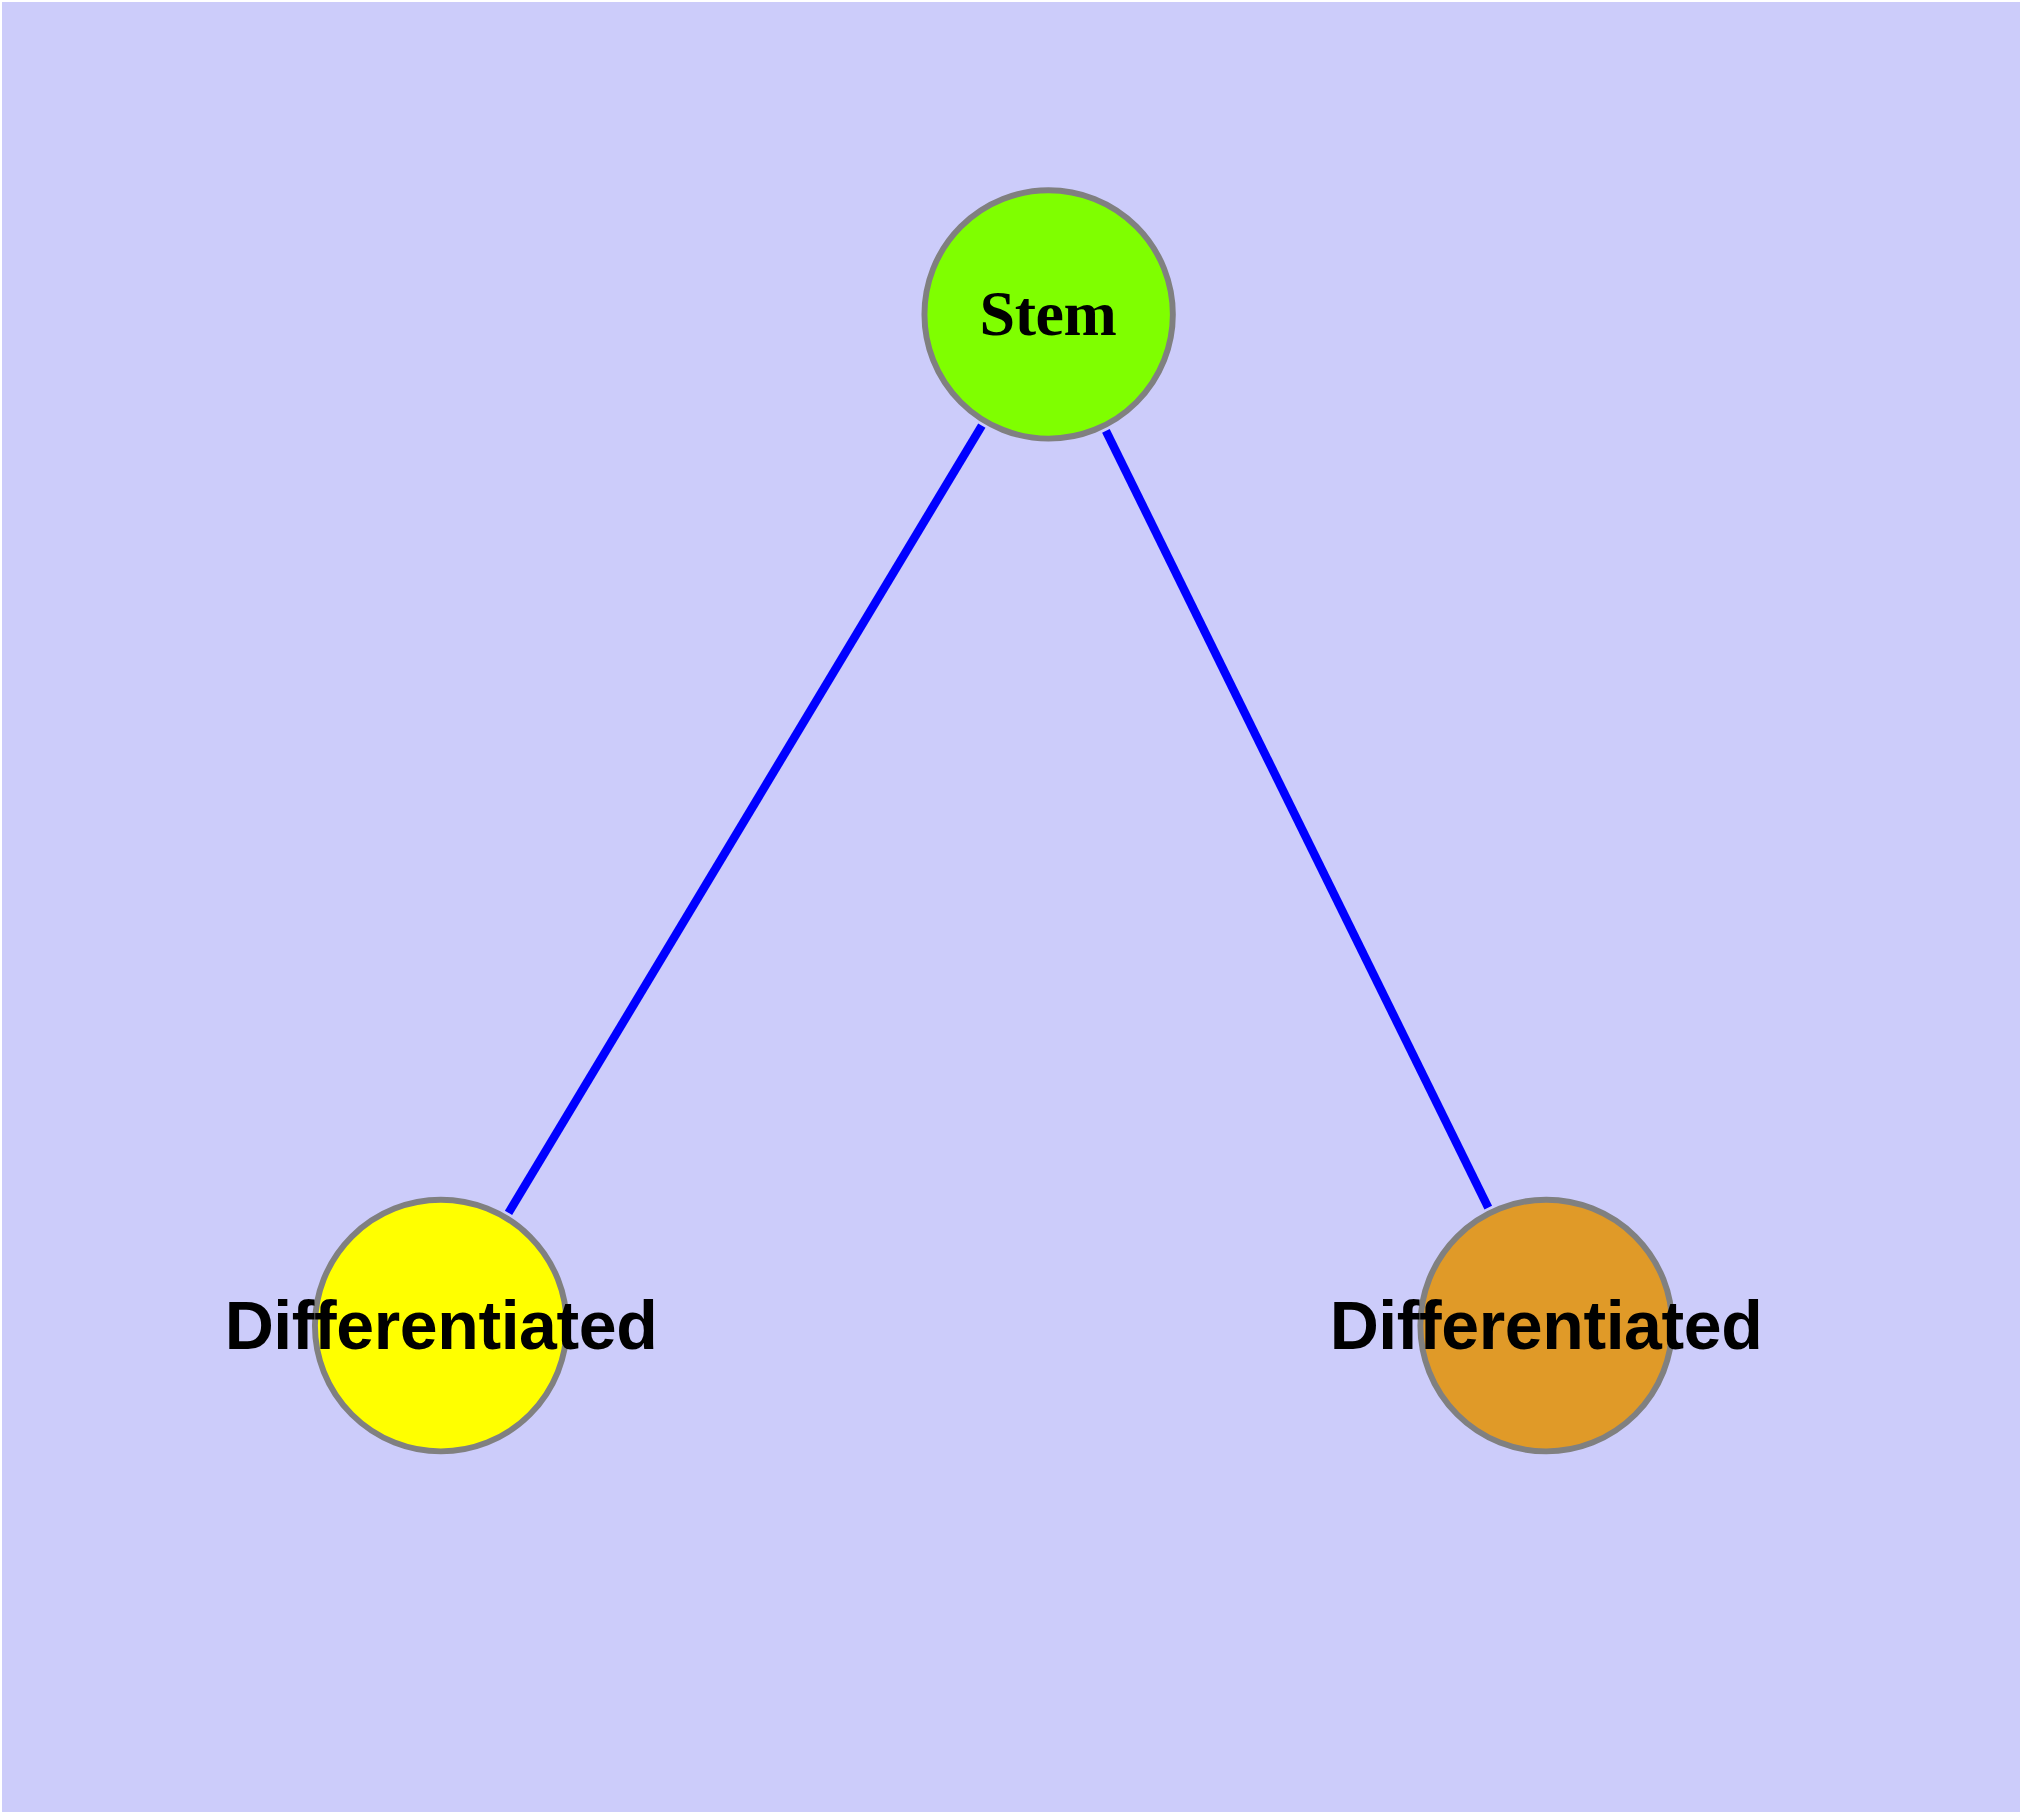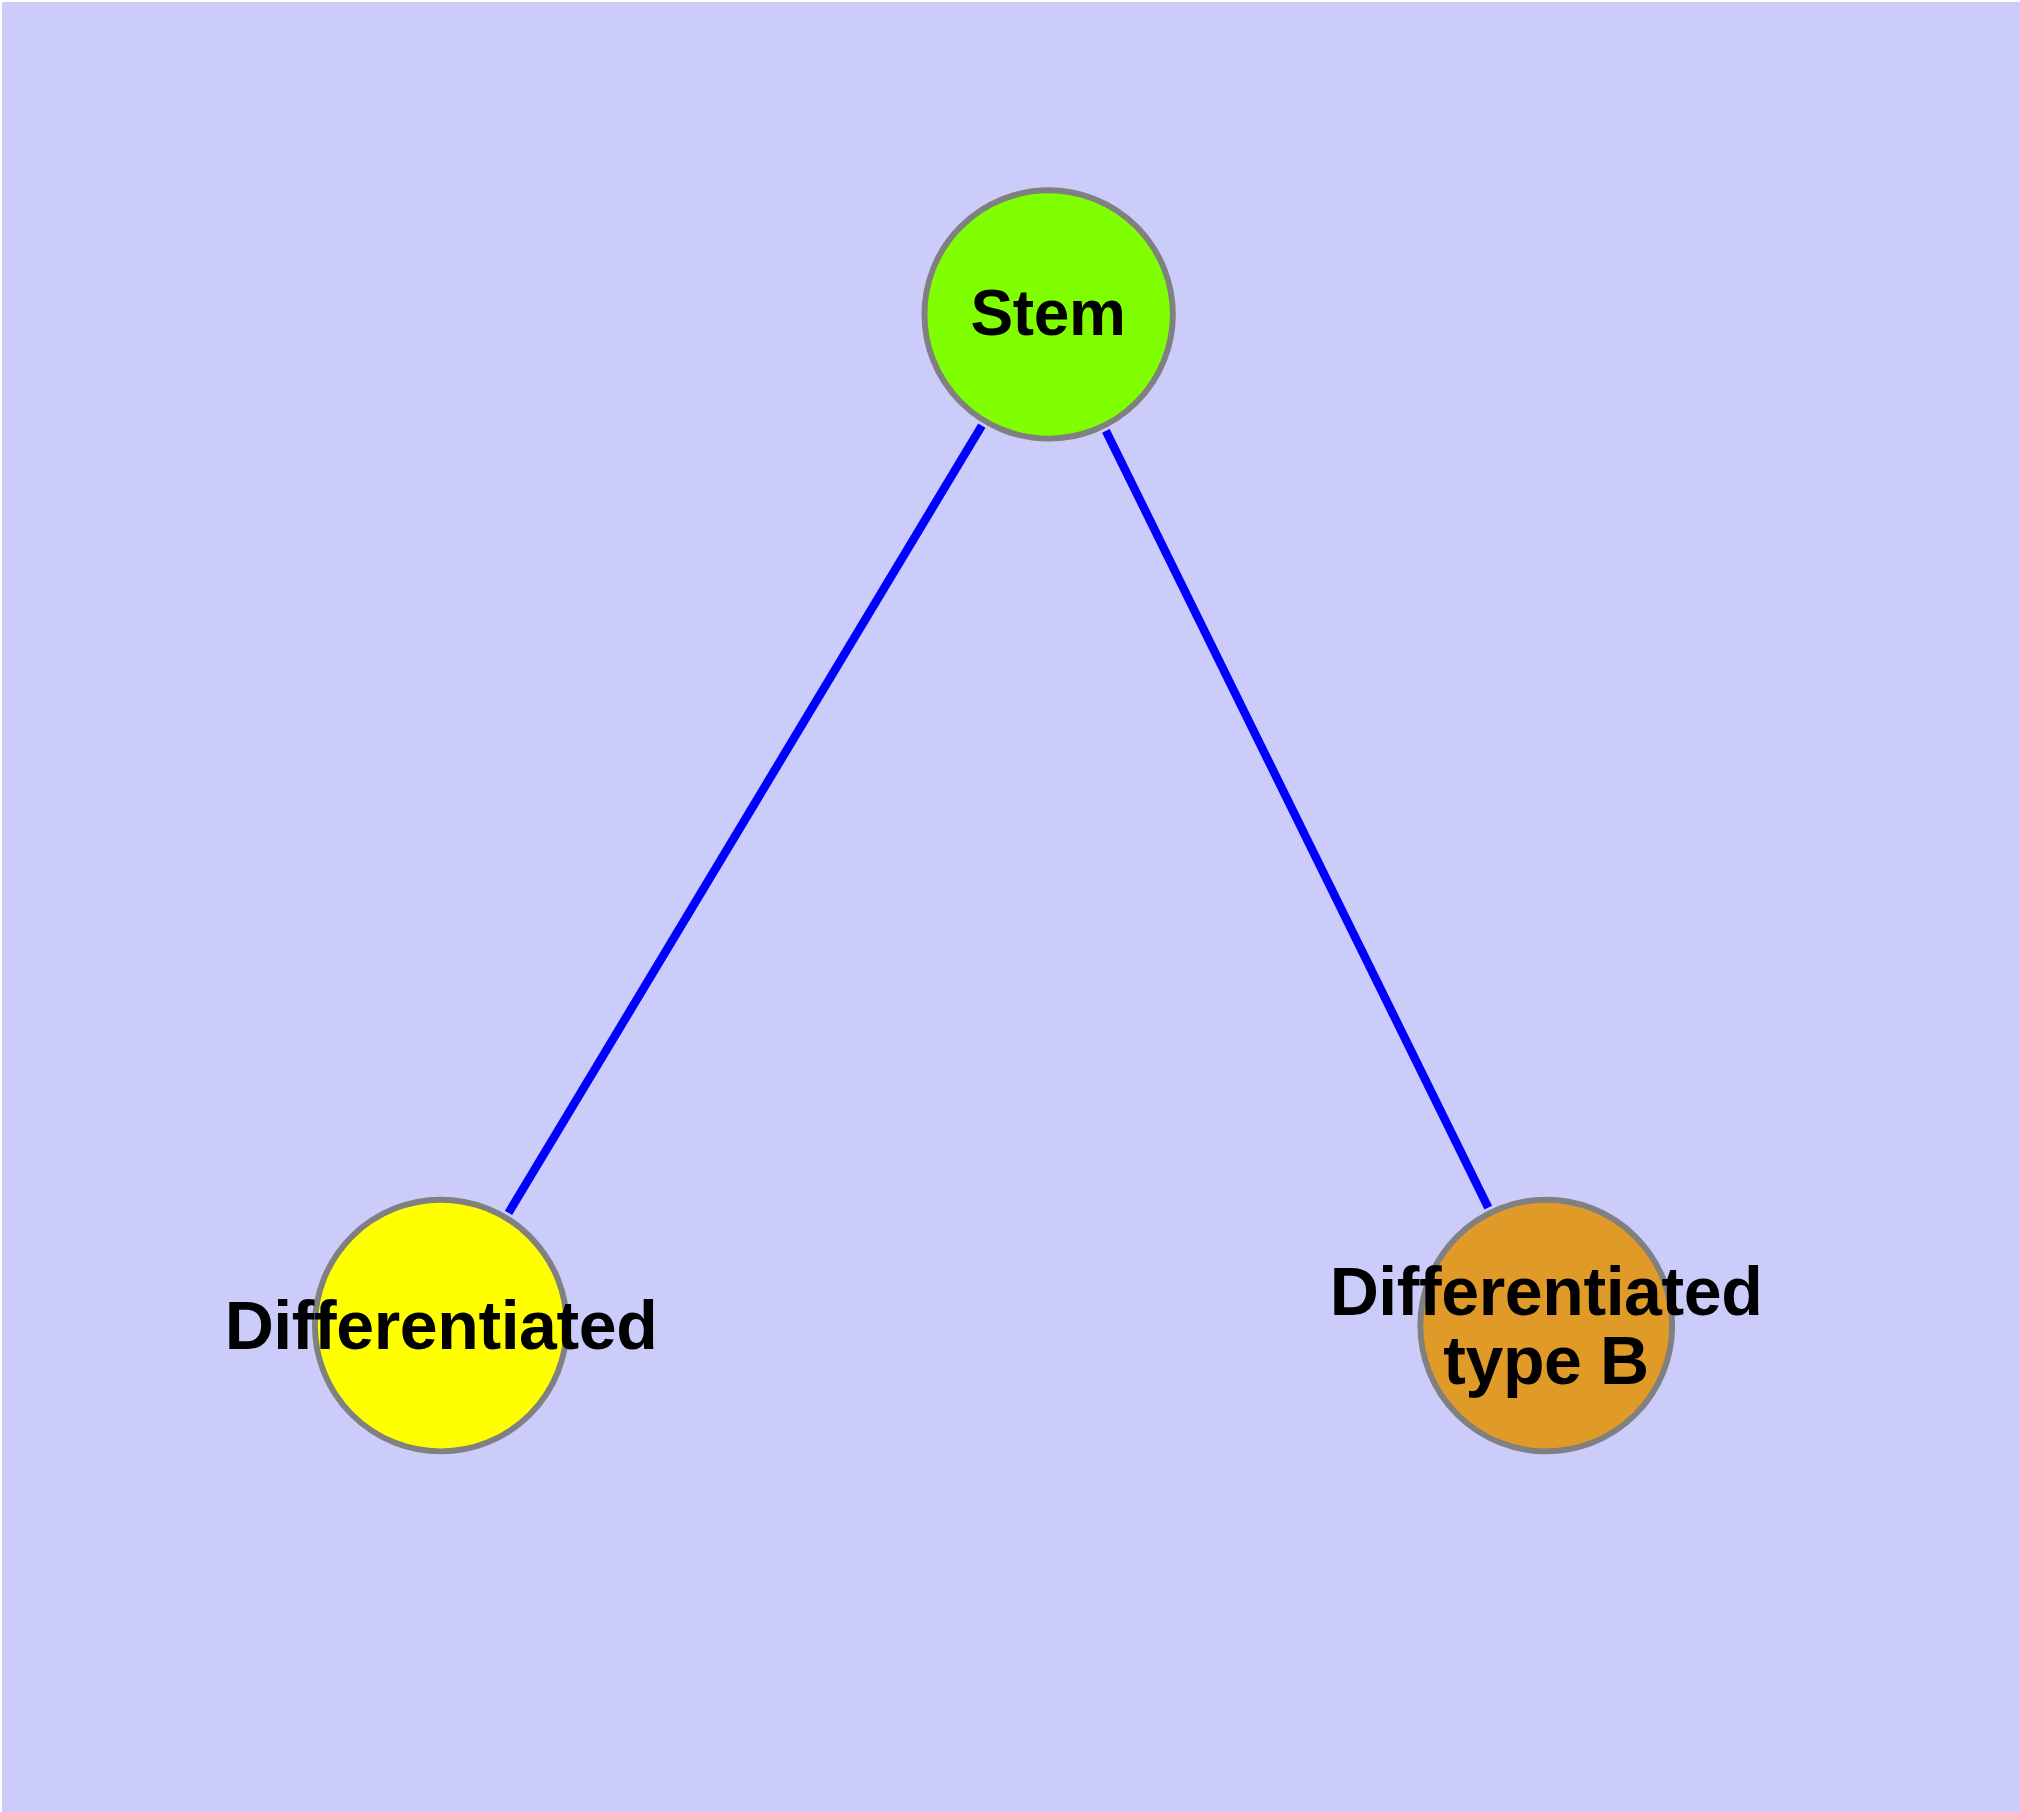--- a/index.html
+++ b/index.html
@@ -37,20 +37,21 @@
     font-weight: bold;
     color: #000000;
     white-space: pre;
     line-height: 1.02;
     letter-spacing: -0.4px;
     pointer-events: none;
     transform: translate(-50%, -50%);
   }
   .node-label.single {
     font-size: 64px;
+    font-family: Liberation Serif, serif;
   }
   .node-label.double {
     font-size: 68px;
   }
 </style>
 </head>
 <body>
 
 <div id="canvas" style="background: rgb(255, 255, 255);">
 
@@ -64,17 +65,17 @@
     <g id="node-layer">
         <circle cx="1237" cy="371" r="146.5" fill="#7fff00" stroke="#808080" stroke-width="7"></circle>
         <circle cx="520" cy="1564" r="148.5" fill="#ffff00" stroke="#808080" stroke-width="7"></circle>
         <circle cx="1824" cy="1564" r="148.5" fill="#e09a28" stroke="#808080" stroke-width="7"></circle>
       </g>
   </svg>
 
   <div id="label-layer">
       <div class="node-label single" style="left: 1048px; top: 314px;"><div>Stem</div></div>
       <div class="node-label double" style="left: 441px; top: 1326px;"><div>Differentiated</div></div>
-      <div class="node-label double" style="left: 1546px; top: 1326px;"><div>Differentiated</div><div>type B</div></div>
+      <div class="node-label double" style="left: 1546px; top: 1326px;"><div>Differentiated</div></div>
     </div>
 
 </div>
 
 
 </body></html>

